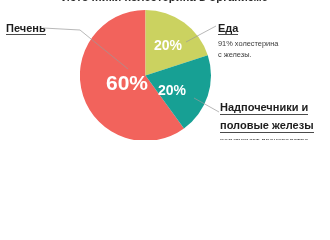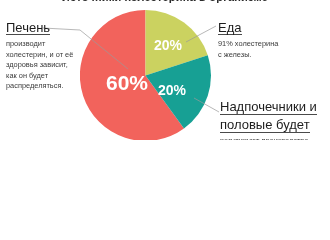--- a/index.html
+++ b/index.html
@@ -72,22 +72,22 @@
     fill: none;
     stroke: #9a9a9a;
     stroke-width: 0.7;
   }
 
   
   .callout {
     position: absolute;
   }
   .callout .head {
-    font-size: 13px;
-    font-weight: normal;
+    font-size: 11px;
+    font-weight: bold;
     color: #1d1d1d;
     border-bottom: 1px solid #4a4a4a;
     display: inline-block;
     padding-bottom: 1px;
     line-height: 10px;
     white-space: nowrap;
   }
   .callout .body {
     font-size: 7.4px;
     color: #3a3a3a;
@@ -126,38 +126,31 @@
   </div>
 
   <svg class="leaders" viewBox="0 0 330 140">
     <path class="leader-line" d="M 43 28 L 80 30 L 128 69"></path>
     <path class="leader-line" d="M 186 42 L 216 26"></path>
     <path class="leader-line" d="M 194 98 L 219 112"></path>
   </svg>
 
   <div class="callout" id="callout-liver">
     <div class="head">Печень</div>
-    <div class="body">
-      <div>производит</div>
-      <div>холестерин, и от её</div>
-      <div>здоровья зависит,</div>
-      <div>как он будет</div>
-      <div>распределяться.</div>
-    </div>
   </div>
 
   <div class="callout" id="callout-food">
     <div class="head">Еда</div>
     <div class="body">
       <div>91% холестерина</div>
       <div>с железы.</div>
     </div>
   </div>
 
   <div class="callout" id="callout-glands">
     <div class="head">Надпочечники и</div>
-    <div class="head">половые будет</div>
+    <div class="head">половые железы</div>
     <div class="body">
       <div>регулируют производство</div>
     </div>
   </div>
 
 </div>
 
 </body></html>

